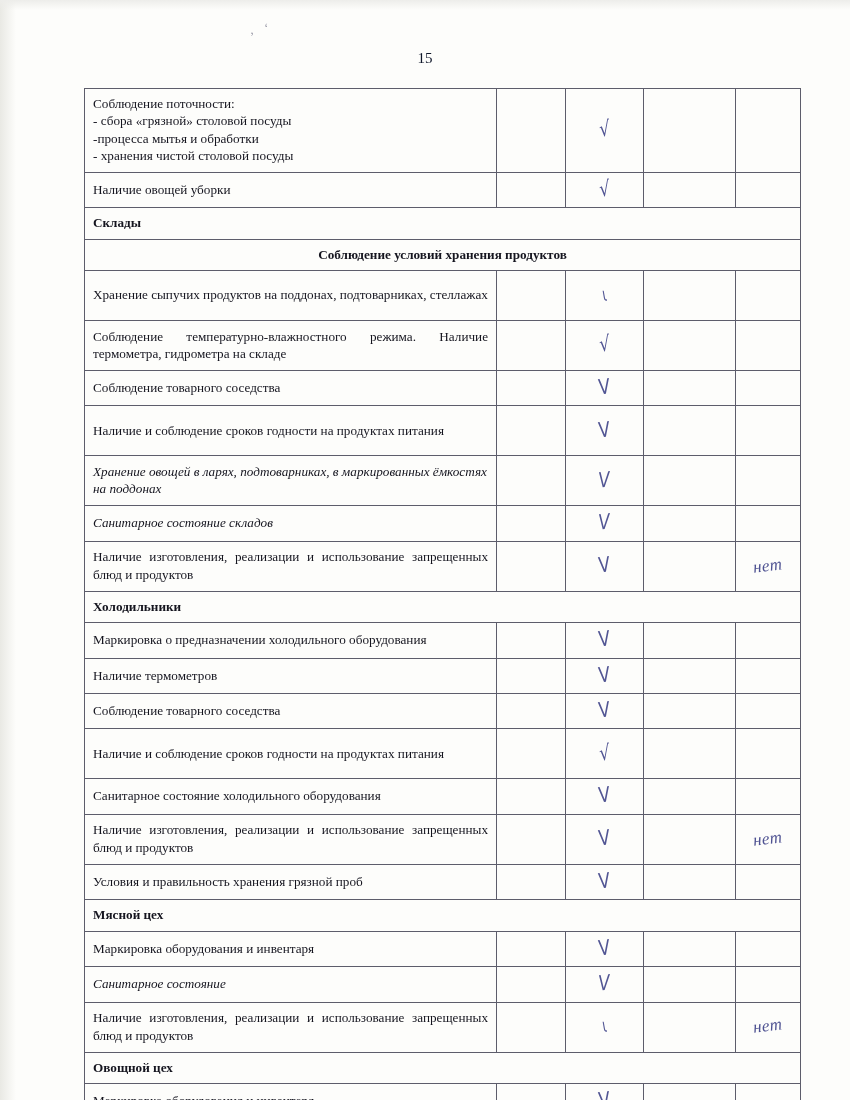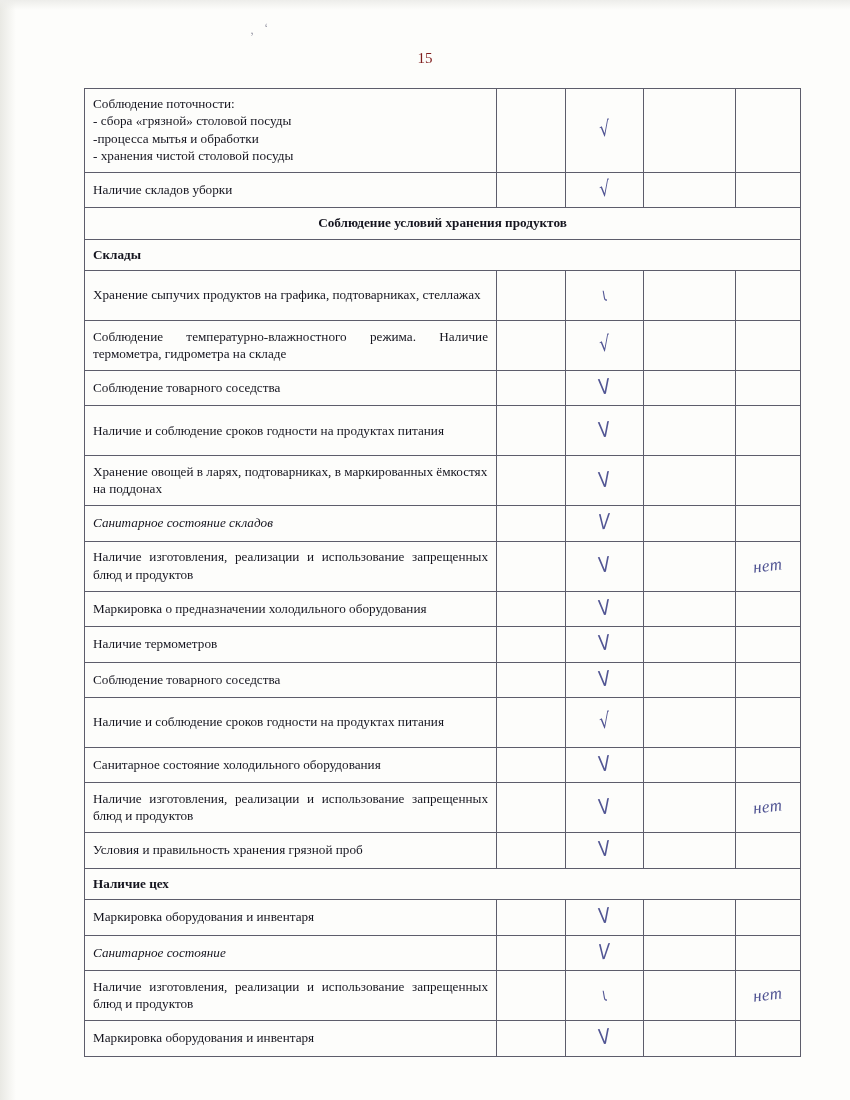--- a/index.html
+++ b/index.html
@@ -33,21 +33,21 @@
     transform: rotate(-6deg);
     opacity: .75;
   }
   .page-number {
     position: absolute;
     top: 50px;
     left: 0;
     right: 0;
     text-align: center;
     font-size: 15px;
-    color: #7f1d1d;
+    color: #0f172a;
   }
   .sheet {
     position: absolute;
     left: 84px;
     top: 88px;
     width: 716px;
   }
   table.doc {
     border-collapse: collapse;
     width: 716px;
@@ -146,34 +146,34 @@
             <td class="txt multiline">Соблюдение поточности:
 - сбора «грязной» столовой посуды
 -процесса мытья и обработки
 - хранения чистой столовой посуды</td>
             <td class="mark"></td>
             <td class="mark"><span class="check">√</span></td>
             <td class="mark"></td>
             <td class="mark"></td>
           </tr>
           <tr style="height: 34px;">
-            <td class="txt">Наличие складов уборки</td>
+            <td class="txt">Наличие овощей уборки</td>
             <td class="mark"></td>
             <td class="mark"><span class="check">√</span></td>
             <td class="mark"></td>
             <td class="mark"></td>
           </tr>
           <tr>
+            <td class="group-head" colspan="5">Склады</td>
+          </tr>
+          <tr>
             <td class="section-head" colspan="5">Соблюдение условий хранения продуктов</td>
           </tr>
-          <tr>
-            <td class="group-head" colspan="5">Склады</td>
-          </tr>
-          <tr style="height: 50px;">
-            <td class="txt">Хранение сыпучих продуктов на графика, подтоварниках, стеллажах</td>
+          <tr style="height: 50px;">
+            <td class="txt">Хранение сыпучих продуктов на поддонах, подтоварниках, стеллажах</td>
             <td class="mark"></td>
             <td class="mark"><span class="check thin">ι</span></td>
             <td class="mark"></td>
             <td class="mark"></td>
           </tr>
           <tr style="height: 50px;">
             <td class="txt just">Соблюдение температурно-влажностного режима. Наличие термометра, гидрометра на складе</td>
             <td class="mark"></td>
             <td class="mark"><span class="check">√</span></td>
             <td class="mark"></td>
@@ -186,41 +186,44 @@
             <td class="mark"></td>
             <td class="mark"></td>
           </tr>
           <tr style="height: 50px;">
             <td class="txt just">Наличие и соблюдение сроков годности на продуктах питания</td>
             <td class="mark"></td>
             <td class="mark"><span class="check">V</span></td>
             <td class="mark"></td>
             <td class="mark"></td>
           </tr>
-          <tr style="height: 50px;">
+          <tr style="height: 50px; font-style: italic;">
             <td class="txt">Хранение овощей в ларях, подтоварниках, в маркированных ёмкостях на поддонах</td>
             <td class="mark"></td>
             <td class="mark"><span class="check">V</span></td>
             <td class="mark"></td>
             <td class="mark"></td>
           </tr>
           <tr style="height: 34px; font-style: italic;">
             <td class="txt">Санитарное состояние складов</td>
             <td class="mark"></td>
             <td class="mark"><span class="check">V</span></td>
             <td class="mark"></td>
             <td class="mark"></td>
           </tr>
           <tr style="height: 50px;">
             <td class="txt just">Наличие изготовления, реализации и использование запрещенных блюд и продуктов</td>
             <td class="mark"></td>
             <td class="mark"><span class="check">V</span></td>
             <td class="mark"></td>
             <td class="mark"><span class="note">нет</span></td>
           </tr>
+          <tr>
+            <td class="group-head" colspan="5">Холодильники</td>
+          </tr>
           <tr style="height: 34px;">
             <td class="txt">Маркировка о предназначении холодильного оборудования</td>
             <td class="mark"></td>
             <td class="mark"><span class="check">V</span></td>
             <td class="mark"></td>
             <td class="mark"></td>
           </tr>
           <tr style="height: 34px;">
             <td class="txt">Наличие термометров</td>
             <td class="mark"></td>
@@ -257,21 +260,21 @@
             <td class="mark"><span class="note">нет</span></td>
           </tr>
           <tr style="height: 34px;">
             <td class="txt">Условия и правильность хранения грязной проб</td>
             <td class="mark"></td>
             <td class="mark"><span class="check">V</span></td>
             <td class="mark"></td>
             <td class="mark"></td>
           </tr>
           <tr>
-            <td class="group-head" colspan="5">Наличие цех</td>
+            <td class="group-head" colspan="5">Мясной цех</td>
           </tr>
           <tr style="height: 34px;">
             <td class="txt">Маркировка оборудования и инвентаря</td>
             <td class="mark"></td>
             <td class="mark"><span class="check">V</span></td>
             <td class="mark"></td>
             <td class="mark"></td>
           </tr>
           <tr style="height: 34px; font-style: italic;">
             <td class="txt">Санитарное состояние</td>
@@ -279,20 +282,23 @@
             <td class="mark"><span class="check">V</span></td>
             <td class="mark"></td>
             <td class="mark"></td>
           </tr>
           <tr style="height: 50px;">
             <td class="txt just">Наличие изготовления, реализации и использование запрещенных блюд и продуктов</td>
             <td class="mark"></td>
             <td class="mark"><span class="check thin">ι</span></td>
             <td class="mark"></td>
             <td class="mark"><span class="note">нет</span></td>
+          </tr>
+          <tr>
+            <td class="group-head" colspan="5">Овощной цех</td>
           </tr>
           <tr style="height: 30px;">
             <td class="txt">Маркировка оборудования и инвентаря</td>
             <td class="mark"></td>
             <td class="mark"><span class="check">V</span></td>
             <td class="mark"></td>
             <td class="mark"></td>
           </tr>
         </tbody>
     </table>

